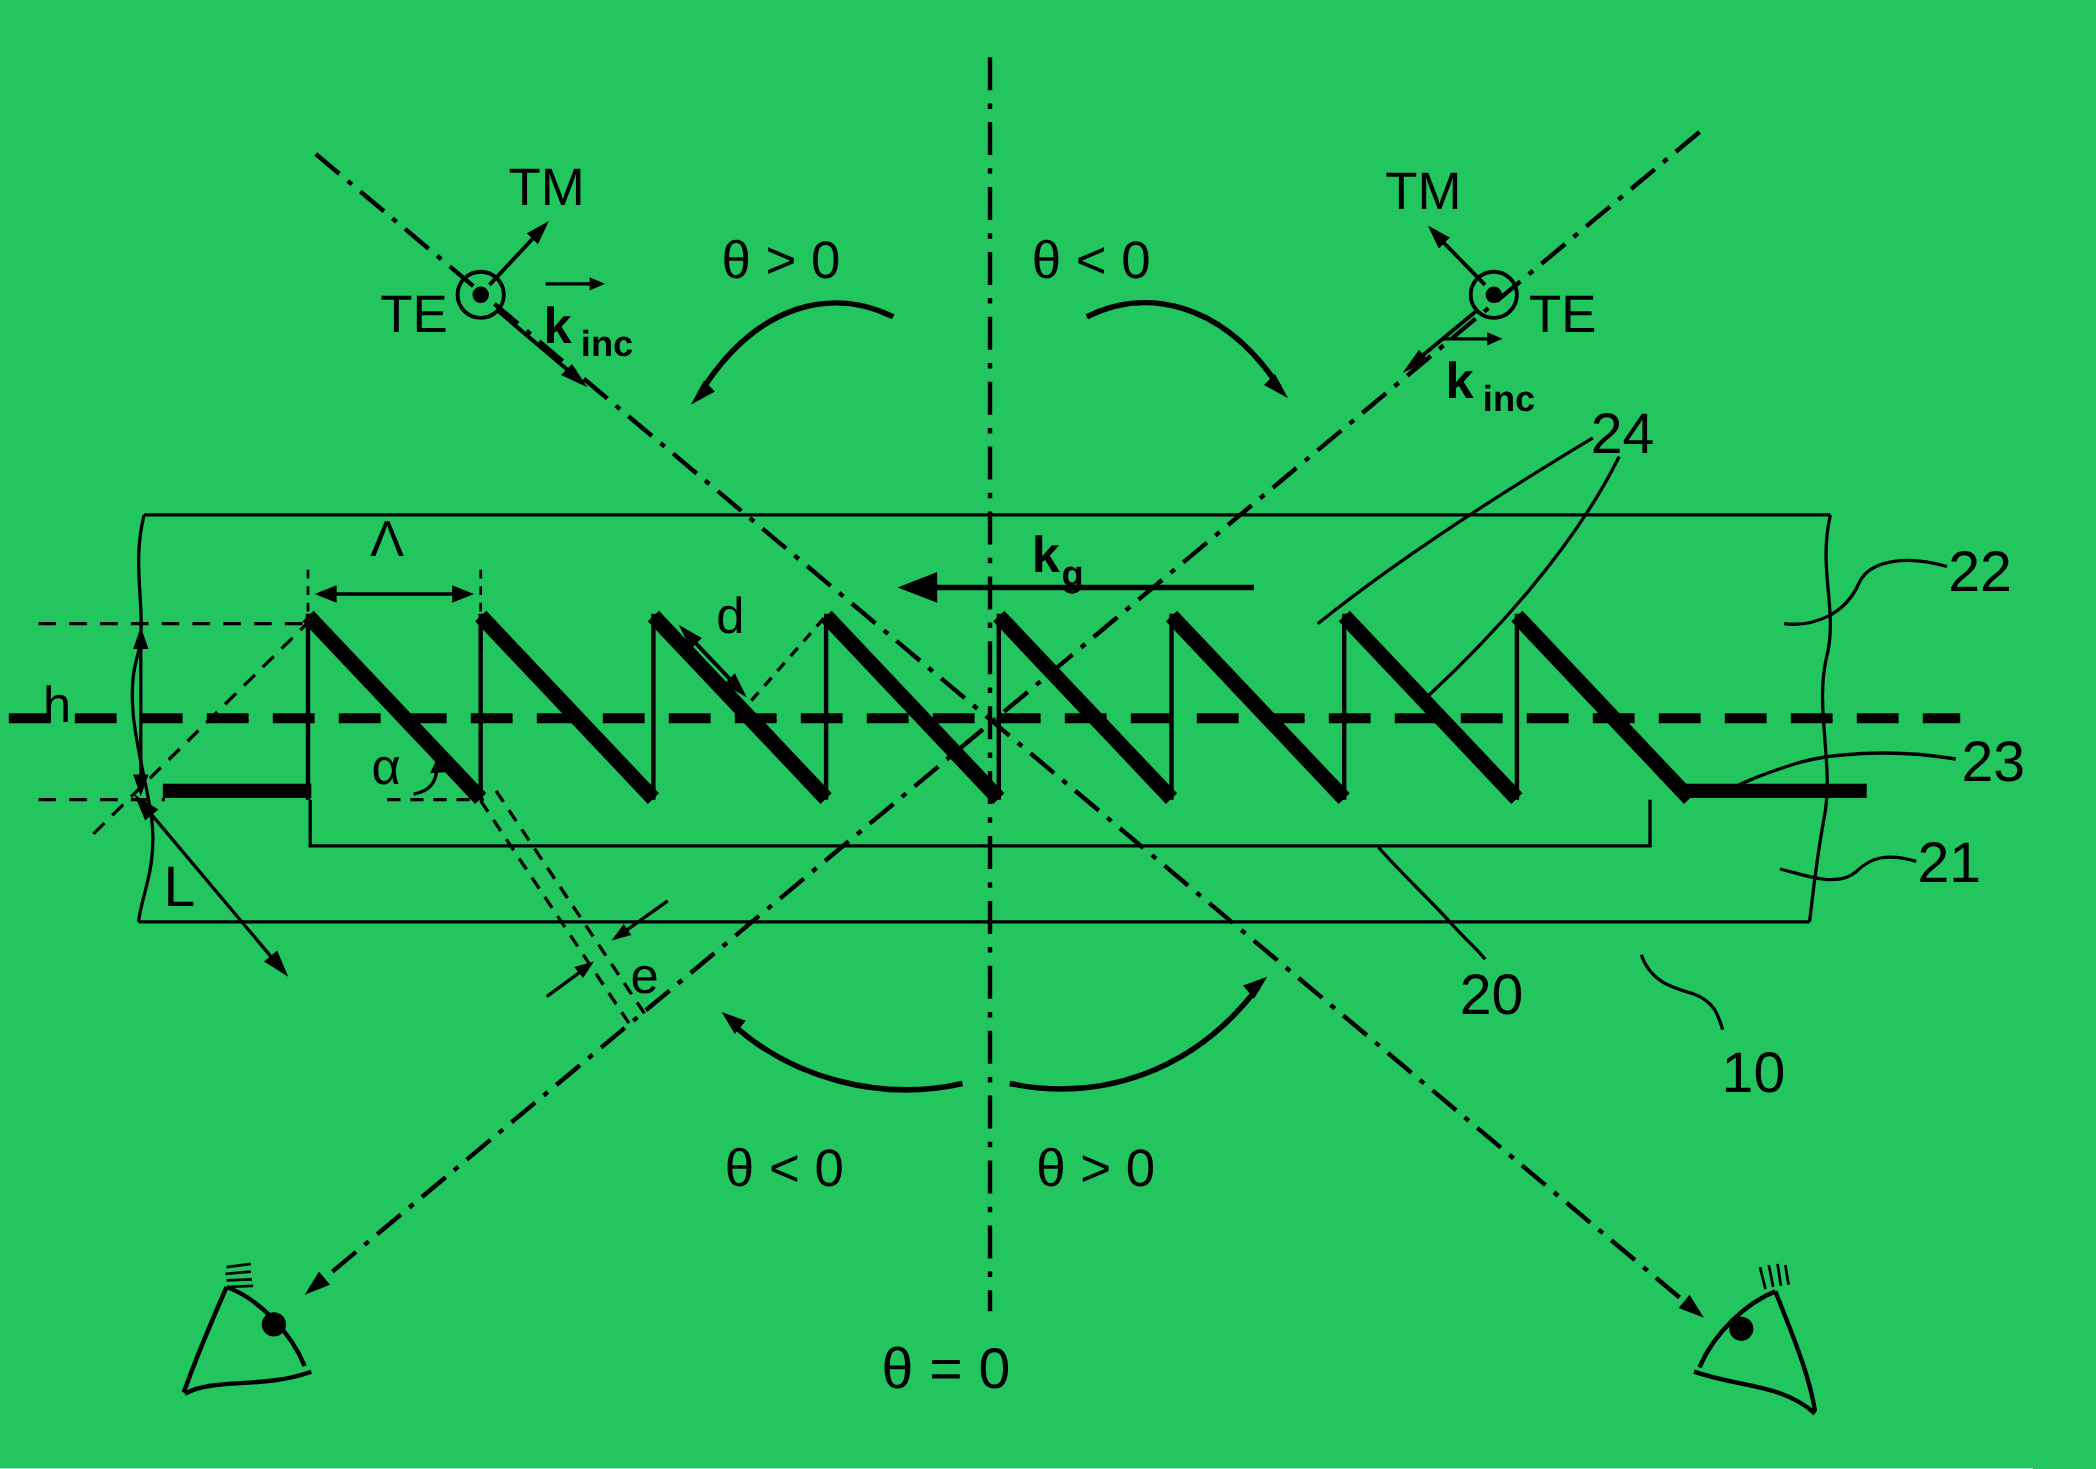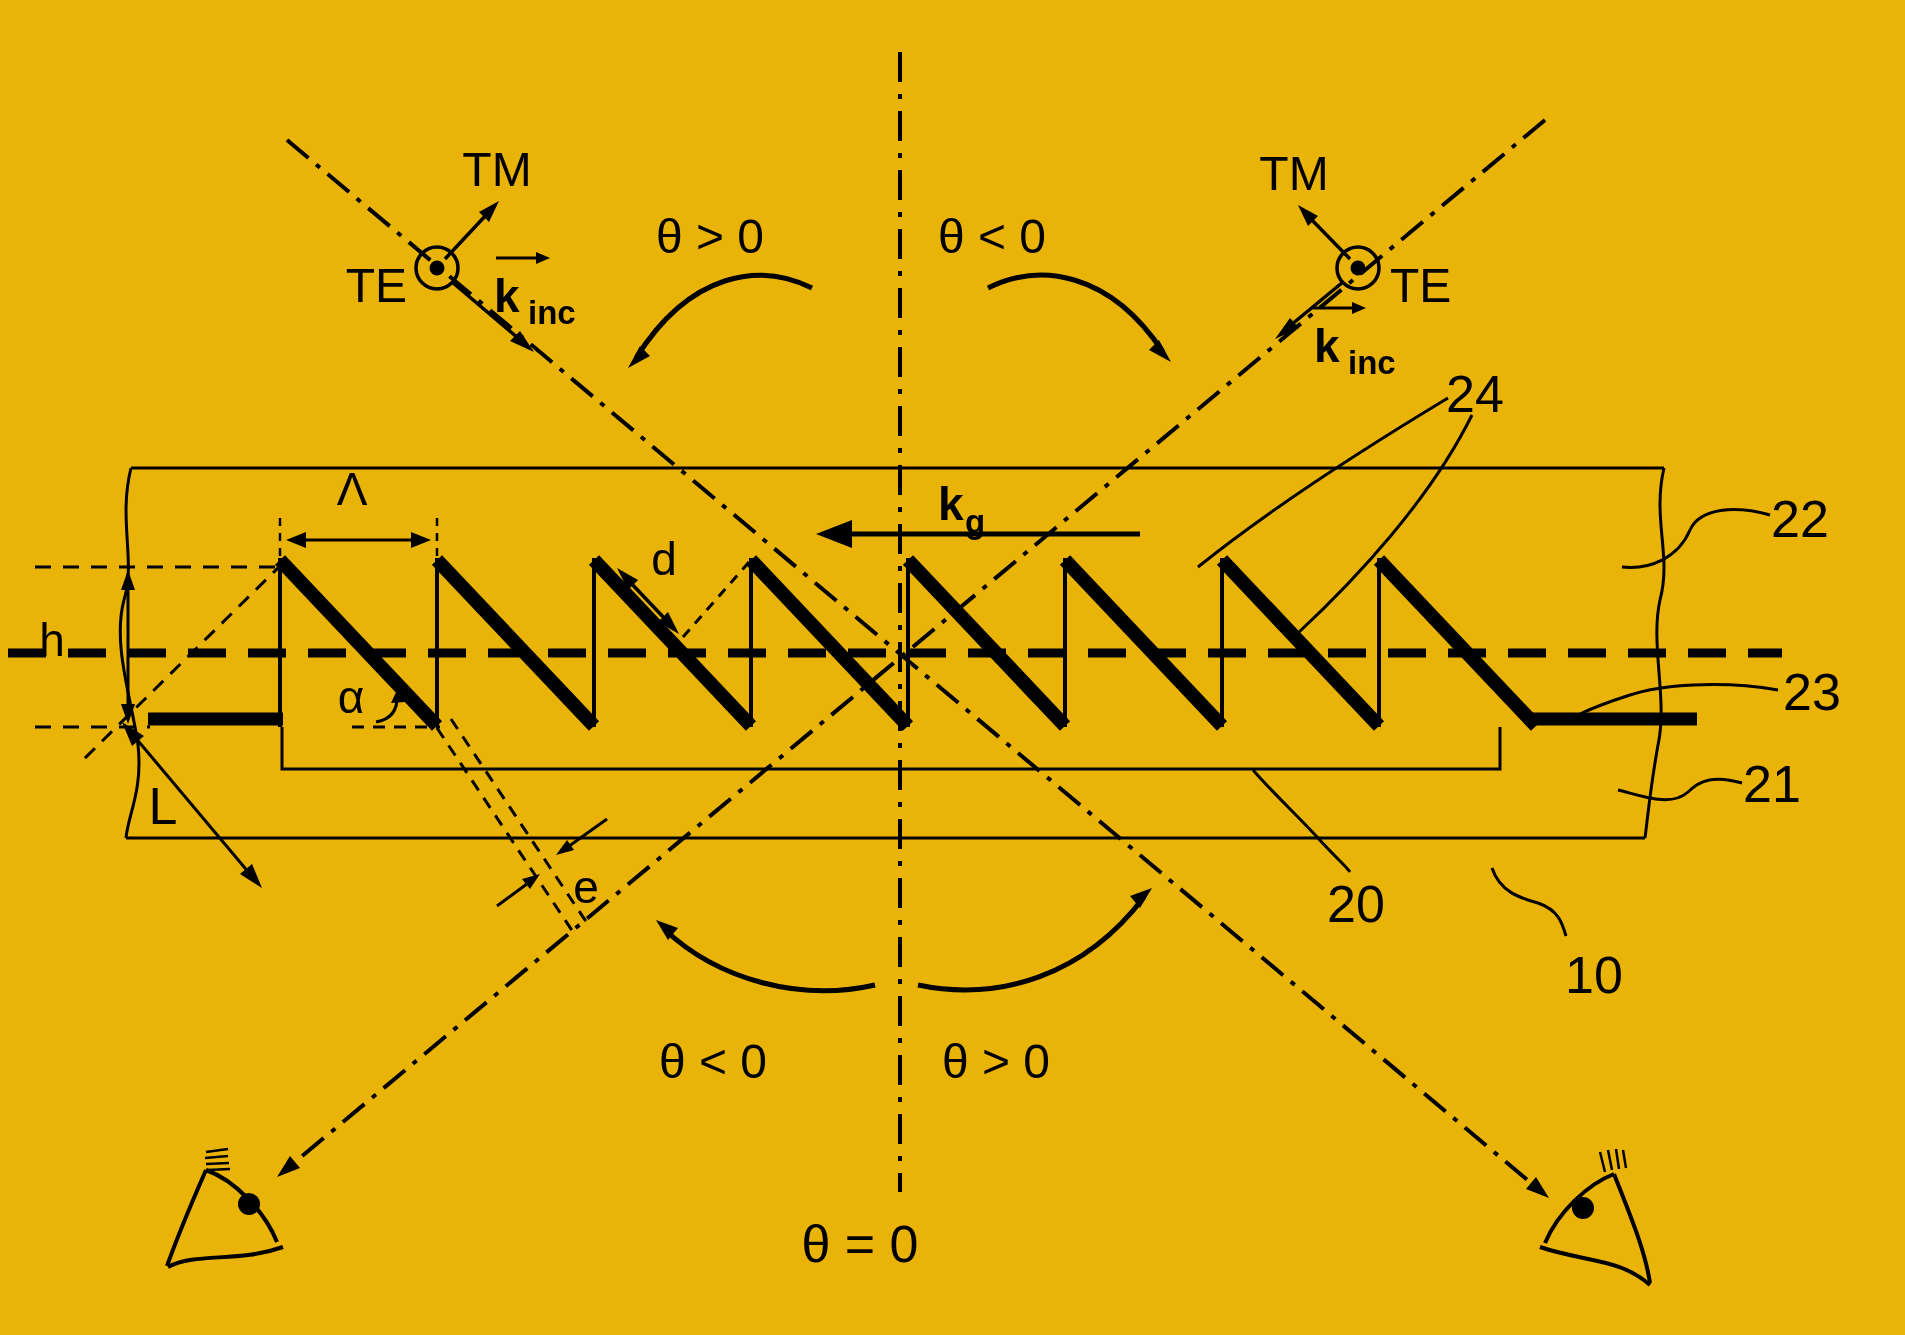--- a/index.html
+++ b/index.html
@@ -1,16 +1,16 @@
 <!DOCTYPE html>
 <html><head>
 <meta charset="utf-8">
 <style>
   html,body{margin:0;padding:0;background:#ffffff;}
-  .figure-wrap{position:relative;width:1905px;height:1335px;background:#eab308;overflow:hidden;}
+  .figure-wrap{position:relative;width:1905px;height:1335px;background:#22c55e;overflow:hidden;}
   svg{display:block;}
   .ink-stroke{stroke:#000000;fill:none;}
   .ink-fill{fill:#000000;stroke:none;}
   text{font-family:"Liberation Sans","DejaVu Sans",sans-serif;fill:#000000;}
   .lbl{font-size:48px;}
   .lbl-big{font-size:52px;}
   .lbl-dim{font-size:46px;}
   .lbl-bold{font-size:46px;font-weight:bold;}
   .lbl-sub{font-size:33px;font-weight:bold;}
 </style>

